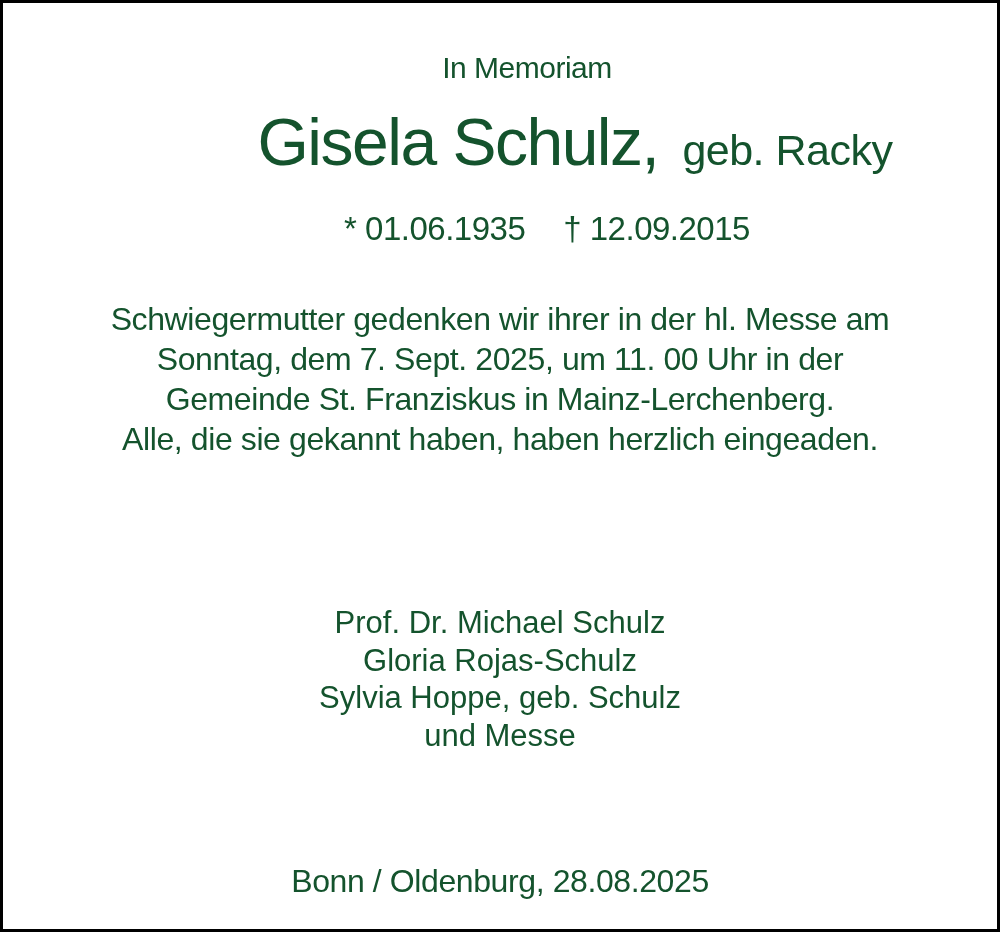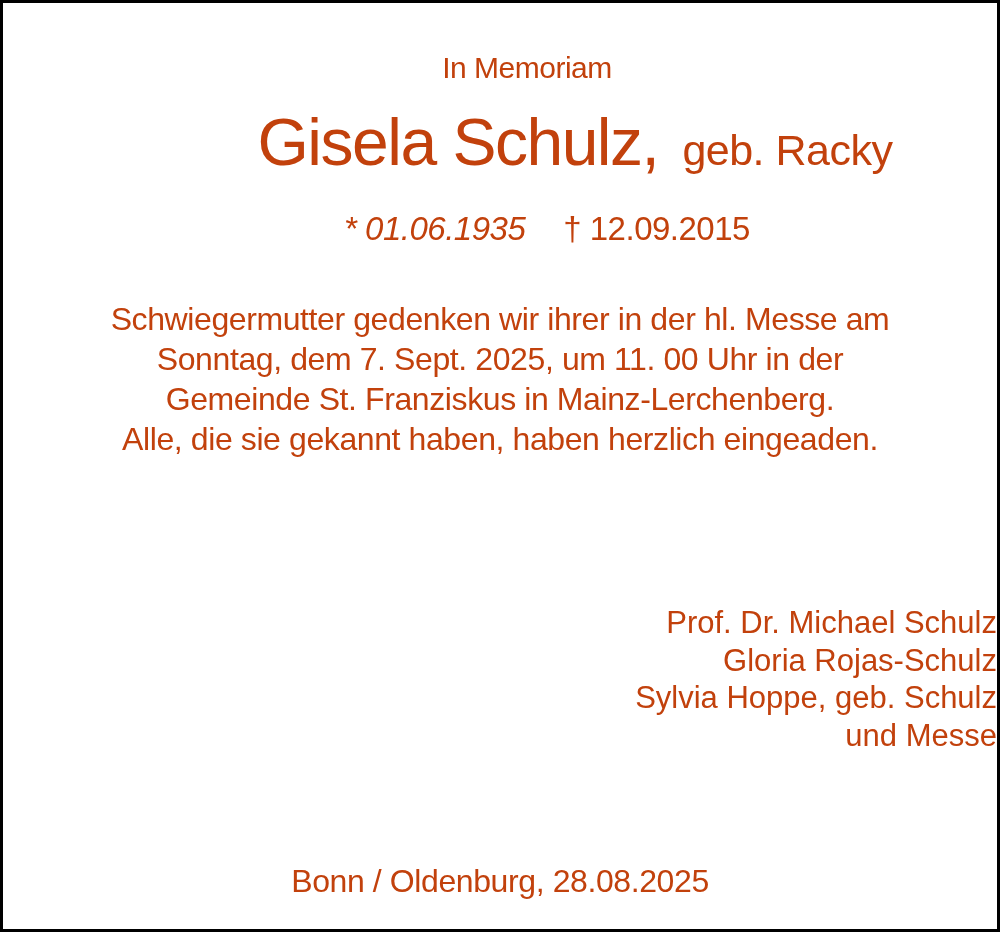--- a/index.html
+++ b/index.html
@@ -9,21 +9,21 @@
   }
   .page {
     position: relative;
     width: 1000px;
     height: 932px;
     box-sizing: border-box;
     border: 3px solid #000000;
     background: #ffffff;
     overflow: hidden;
     font-family: "Liberation Sans", sans-serif;
-    color: #c2410c;
+    color: #14532d;
   }
   .block {
     position: absolute;
     width: 100%;
     text-align: center;
   }
   
   .memoriam {
     top: 47px;
     left: 27px;
@@ -46,36 +46,34 @@
   }
   .dates {
     top: 206px;
     left: 47px;
     font-size: 33px;
     line-height: 1.2;
     letter-spacing: -0.5px;
   }
   .dates .birth {
     margin-right: 38px;
-    font-style: italic;
   }
   .body-text {
     top: 296px;
     left: 0;
     font-size: 32px;
     line-height: 40px;
     letter-spacing: -0.4px;
   }
   .mourners {
     top: 601px;
     left: 0;
     font-size: 31px;
     line-height: 37.5px;
     letter-spacing: 0;
-    text-align: right;
   }
   .footer-line {
     top: 859px;
     left: 0;
     font-size: 32px;
     line-height: 1.2;
     letter-spacing: -0.4px;
   }
 </style>
 </head>

